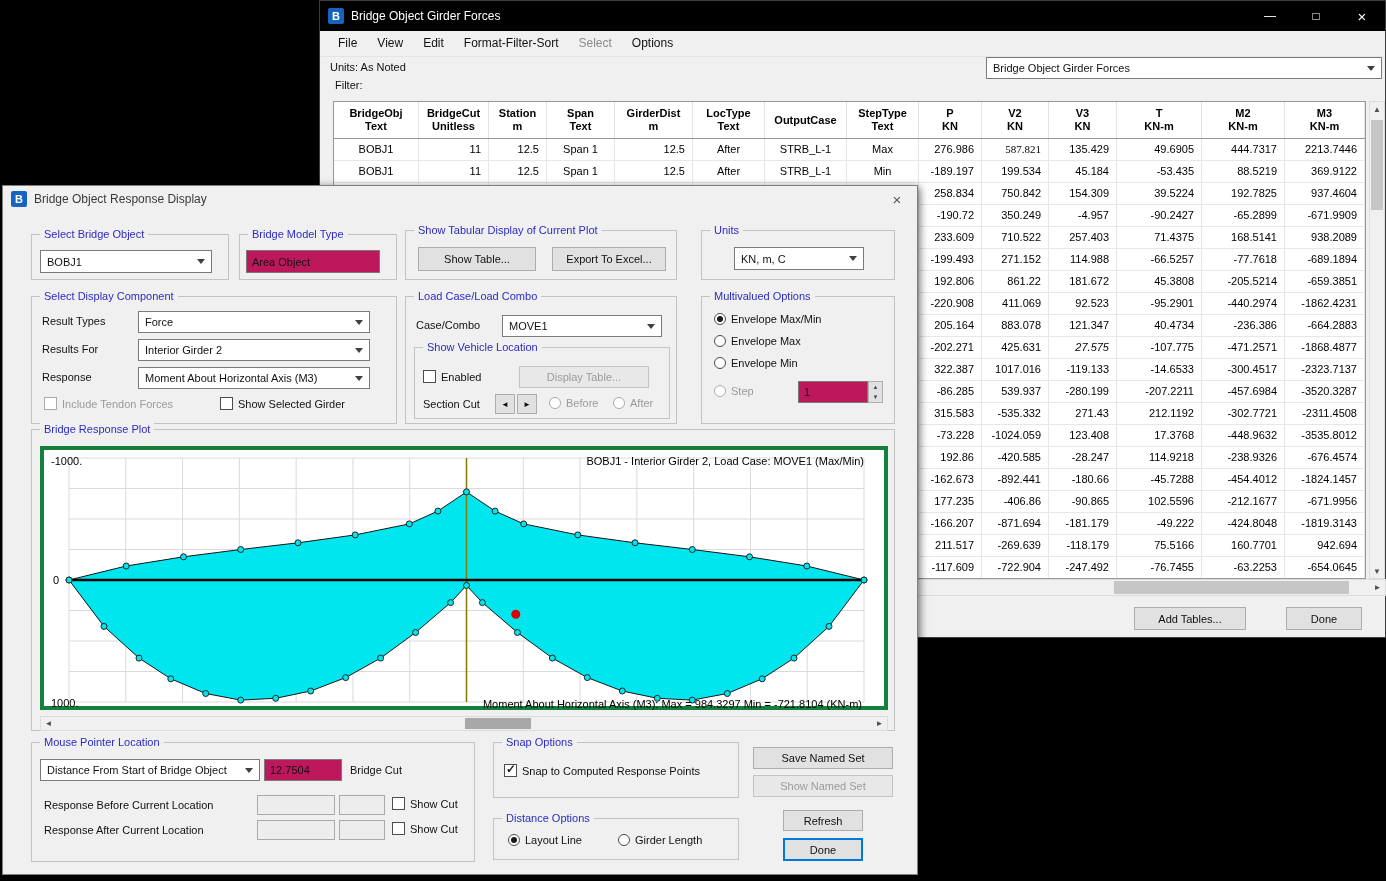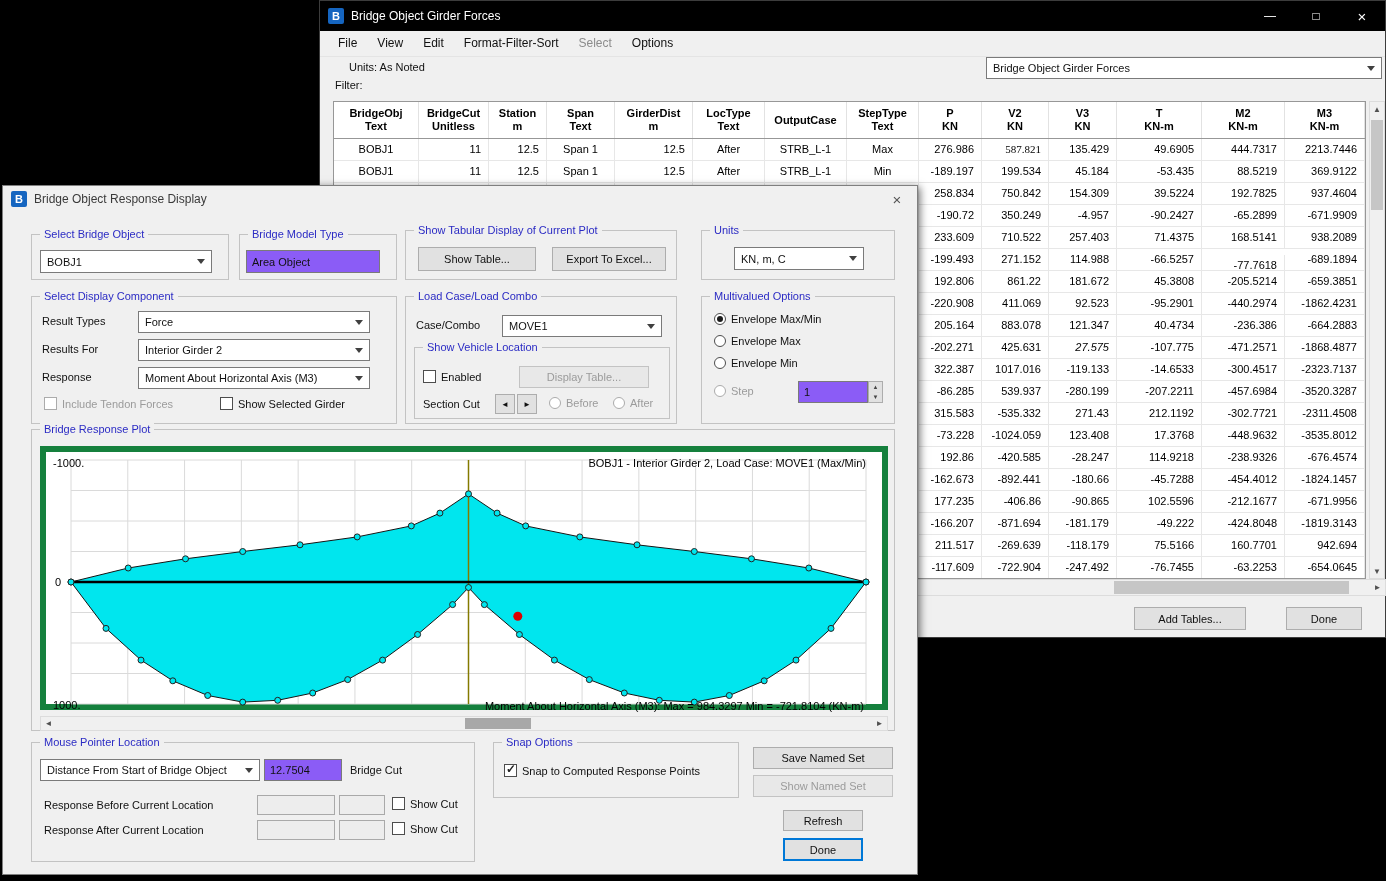--- a/index.html
+++ b/index.html
@@ -28,21 +28,21 @@
 .grp{position:absolute;border:1px solid #c3c3c3}
 .glbl{position:absolute;top:-7px;left:8px;background:#f0f0f0;padding:0 4px;font-size:11px;color:#2b2bc4;white-space:nowrap}
 .cb{position:absolute;display:flex;align-items:center;font-size:11px;color:#111;white-space:nowrap}
 .cb .box{width:13px;height:13px;background:#fff;border:1px solid #4d4d4d;margin-right:5px;flex:none;position:relative}
 .cb.checked .box::after{content:"\2713";position:absolute;left:1px;top:-3px;font-size:12px;color:#222;font-weight:bold}
 .cb.dis{color:#9b9b9b}.cb.dis .box{border-color:#ababab}
 .radio{position:absolute;display:flex;align-items:center;font-size:11px;color:#111;white-space:nowrap}
 .radio .dot{width:12px;height:12px;border:1px solid #4d4d4d;border-radius:50%;background:#fff;margin-right:5px;flex:none;display:flex;align-items:center;justify-content:center}
 .radio.on .dot::after{content:"";width:6px;height:6px;border-radius:50%;background:#1a1a1a;display:block}
 .radio.dis{color:#9b9b9b}.radio.dis .dot{border-color:#ababab}
-.tbox{position:absolute;background:#8b5cf6;border:1px solid #7a7a7a;font-size:11px;color:#111;padding:0 5px;display:flex;align-items:center;font-family:inherit}
+.tbox{position:absolute;background:#be185d;border:1px solid #7a7a7a;font-size:11px;color:#111;padding:0 5px;display:flex;align-items:center;font-family:inherit}
 .tbox.dis{background:#ededed;border-color:#a9a9a9}
 input.tbox{outline:none}
 .tblwrap{position:absolute;background:#fff;border:1px solid #979797;overflow:hidden}
 .thead{display:flex;border-bottom:1px solid #979797;background:#fff}
 .th{flex:none;display:flex;flex-direction:column;align-items:center;justify-content:center;font-weight:bold;font-size:11px;line-height:13px;border-right:1px solid #e2e2e2;height:36px;overflow:hidden}
 .tr{display:flex;height:22px;border-bottom:1px solid #e7e7e7;background:#fff}
 .td{flex:none;font-size:11px;line-height:21px;border-right:1px solid #e7e7e7;overflow:hidden;white-space:nowrap}
 .td.a-r{text-align:right;padding-right:7px}
 .td.a-c{text-align:center}
 .sb{position:absolute;background:#f0f0f0;border:1px solid #dcdcdc}
@@ -69,21 +69,21 @@
       </div>
     </div>
     <div class="menubar">
         <span class="menu-item">File</span>
         <span class="menu-item">View</span>
         <span class="menu-item">Edit</span>
         <span class="menu-item">Format-Filter-Sort</span>
         <span class="menu-item dis">Select</span>
         <span class="menu-item">Options</span>
       </div>
-    <div class="lbl" style="left:29px;top:60px">Units:  As Noted</div>
+    <div class="lbl" style="left:10px;top:60px">Units:  As Noted</div>
     <div class="lbl" style="left:15px;top:78px">Filter:</div>
     <div class="combo" style="left:666px;top:56px;width:396px;height:22px">
       <span>Bridge Object Girder Forces</span>
         <span class="car"></span>
     </div>
 
     <div class="tblwrap" style="left:13px;top:100px;width:1033px;height:478px">
       <div class="thead">
           <div class="th" style="width: 85px;">
             <div>BridgeObj</div>
@@ -228,21 +228,21 @@
             <div class="td a-r" style="width: 58px;"></div>
             <div class="td a-c" style="width: 68px;"></div>
             <div class="td a-r" style="width: 78px;"></div>
             <div class="td a-c" style="width: 72px;"></div>
             <div class="td a-c" style="width: 82px;"></div>
             <div class="td a-c" style="width: 72px;"></div>
             <div class="td a-r" style="width: 63px;">-199.493</div>
             <div class="td a-r" style="width: 67px;">271.152</div>
             <div class="td a-r" style="width: 68px;">114.988</div>
             <div class="td a-r" style="width: 85px;">-66.5257</div>
-            <div class="td a-r" style="width: 83px; margin-top: 6px;">-77.7618</div>
+            <div class="td a-r" style="width: 83px;">-77.7618</div>
             <div class="td a-r" style="width: 80px;">-689.1894</div>
           </div>
           <div class="tr">
             <div class="td a-c" style="width: 85px;"></div>
             <div class="td a-r" style="width: 70px;"></div>
             <div class="td a-r" style="width: 58px;"></div>
             <div class="td a-c" style="width: 68px;"></div>
             <div class="td a-r" style="width: 78px;"></div>
             <div class="td a-c" style="width: 72px;"></div>
             <div class="td a-c" style="width: 82px;"></div>
@@ -586,21 +586,21 @@
         </div>
       <div class="tbox" style="left:96px;top:84px;width:70px;height:22px">1</div>
       <div class="spin" style="left:166px;top:84px;width:15px;height:22px">
           <span>▲</span>
           <span>▼</span>
         </div>
     </div>
 
     <div class="grp" style="left:28px;top:243px;width:864px;height:302px">
       <span class="glbl">Bridge Response Plot</span>
-      <div style="position:absolute;left:8px;top:16px;width:848px;height:264px;background:#fff;border:6px solid #15803d"><svg width="846" height="262" viewBox="0 0 846 262">
+      <div style="position:absolute;left:8px;top:16px;width:848px;height:264px;background:#fff;border:4px solid #15803d"><svg width="846" height="262" viewBox="0 0 846 262">
             <line x1="25" y1="8" x2="25" y2="252" stroke="#dadada"></line>
             <line x1="81.78571428571428" y1="8" x2="81.78571428571428" y2="252" stroke="#dadada"></line>
             <line x1="138.57142857142856" y1="8" x2="138.57142857142856" y2="252" stroke="#dadada"></line>
             <line x1="195.35714285714286" y1="8" x2="195.35714285714286" y2="252" stroke="#dadada"></line>
             <line x1="252.14285714285714" y1="8" x2="252.14285714285714" y2="252" stroke="#dadada"></line>
             <line x1="308.92857142857144" y1="8" x2="308.92857142857144" y2="252" stroke="#dadada"></line>
             <line x1="365.7142857142857" y1="8" x2="365.7142857142857" y2="252" stroke="#dadada"></line>
             <line x1="422.5" y1="8" x2="422.5" y2="252" stroke="#dadada"></line>
             <line x1="479.2857142857143" y1="8" x2="479.2857142857143" y2="252" stroke="#dadada"></line>
             <line x1="536.0714285714286" y1="8" x2="536.0714285714286" y2="252" stroke="#dadada"></line>
@@ -704,20 +704,31 @@
     </div>
 
     <div class="grp" style="left:490px;top:556px;width:246px;height:56px">
       <span class="glbl">Snap Options</span>
       <div class="cb checked" style="left:10px;top:21px">
           <span class="box"></span>
           <span>Snap to Computed Response Points</span>
         </div>
     </div>
 
+    <div class="grp" style="left:490px;top:632px;width:246px;height:42px">
+      <span class="glbl">Distance Options</span>
+      <div class="radio on" style="left:14px;top:15px">
+          <span class="dot"></span>
+          <span>Layout Line</span>
+        </div>
+      <div class="radio" style="left:124px;top:15px">
+          <span class="dot"></span>
+          <span>Girder Length</span>
+        </div>
+    </div>
 
     <div class="btn" style="left:750px;top:561px;width:140px;height:22px">Save Named Set</div>
     <div class="btn dis" style="left:750px;top:589px;width:140px;height:22px">Show Named Set</div>
     <div class="btn" style="left:780px;top:624px;width:80px;height:21px">Refresh</div>
     <div class="btn def" style="left:780px;top:652px;width:80px;height:23px">Done</div>
   </div>
 
 </div>
 
 </body></html>

